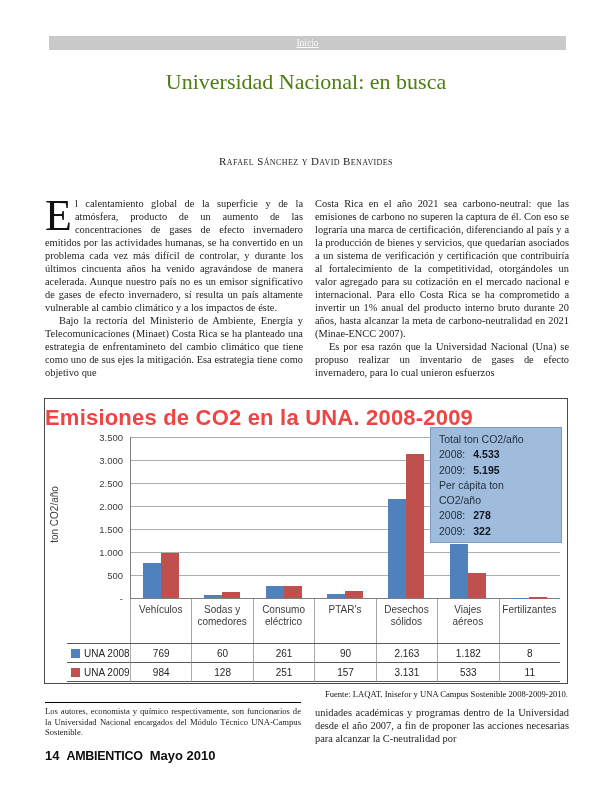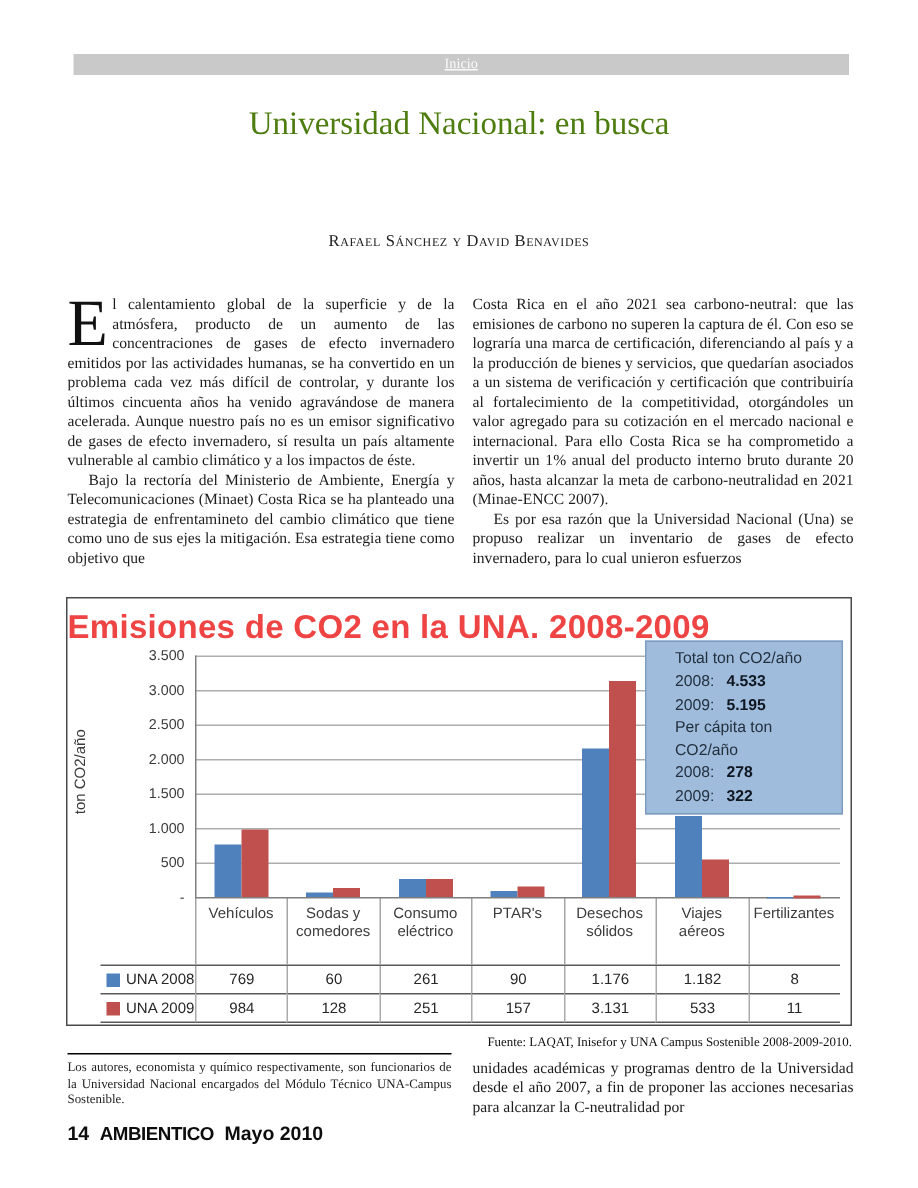--- a/index.html
+++ b/index.html
@@ -31,21 +31,21 @@
   .ytick{position:absolute;width:48px;text-align:right;font-size:9.5px;color:#3c3c3c;}
   .grid{position:absolute;height:1px;background:#adadad;z-index:1;}
   .axis-y{position:absolute;width:1px;background:#7f7f7f;z-index:2;}
   .axis-x{position:absolute;height:1px;background:#7f7f7f;z-index:2;}
   .bar{position:absolute;z-index:2;}
   .cat{position:absolute;text-align:center;font-size:10px;line-height:11.5px;color:#3c3c3c;
        overflow-wrap:anywhere;padding:3px 2px 0 2px;box-sizing:border-box;}
   .sep{position:absolute;width:1px;background:#a6a6a6;}
   .ann{position:absolute;left:385px;top:28px;width:132px;height:116px;z-index:3;
        background:#a0bcdc;border:1px solid #7d9cc0;box-sizing:border-box;
-       padding:4px 19px;font-size:10.5px;line-height:15.3px;color:#22303e;}
+       padding:4px 8px;font-size:10.5px;line-height:15.3px;color:#22303e;}
   .ann b{color:#0e1621;margin-left:8px;}
   .ctable{position:absolute;left:22px;top:244px;width:493px;border-top:1px solid #595959;
           display:grid;grid-template-columns:63px repeat(7,1fr);font-size:10px;color:#262626;}
   .ctable .cell{height:18px;border-bottom:1px solid #595959;display:flex;align-items:center;
                 justify-content:center;border-left:1px solid #ababab;}
   .ctable .legend{justify-content:flex-start;padding-left:4px;border-left:none;gap:4px;}
   .swatch{display:inline-block;width:9px;height:9px;}
   
   .source{position:absolute;left:290px;top:689px;width:278px;text-align:right;
           font-size:8.6px;color:#111;}
@@ -98,21 +98,21 @@
       </div>
     <div class="ctable" id="chart-table">
         <div class="cell legend">
           <span class="swatch" style="background: rgb(79, 129, 189);"></span>
           <span>UNA 2008</span>
         </div>
         <div class="cell">769</div>
         <div class="cell">60</div>
         <div class="cell">261</div>
         <div class="cell">90</div>
-        <div class="cell">1.176</div>
+        <div class="cell">2.163</div>
         <div class="cell">1.182</div>
         <div class="cell">8</div>
         <div class="cell legend">
           <span class="swatch" style="background: rgb(192, 80, 77);"></span>
           <span>UNA 2009</span>
         </div>
         <div class="cell">984</div>
         <div class="cell">128</div>
         <div class="cell">251</div>
         <div class="cell">157</div>

